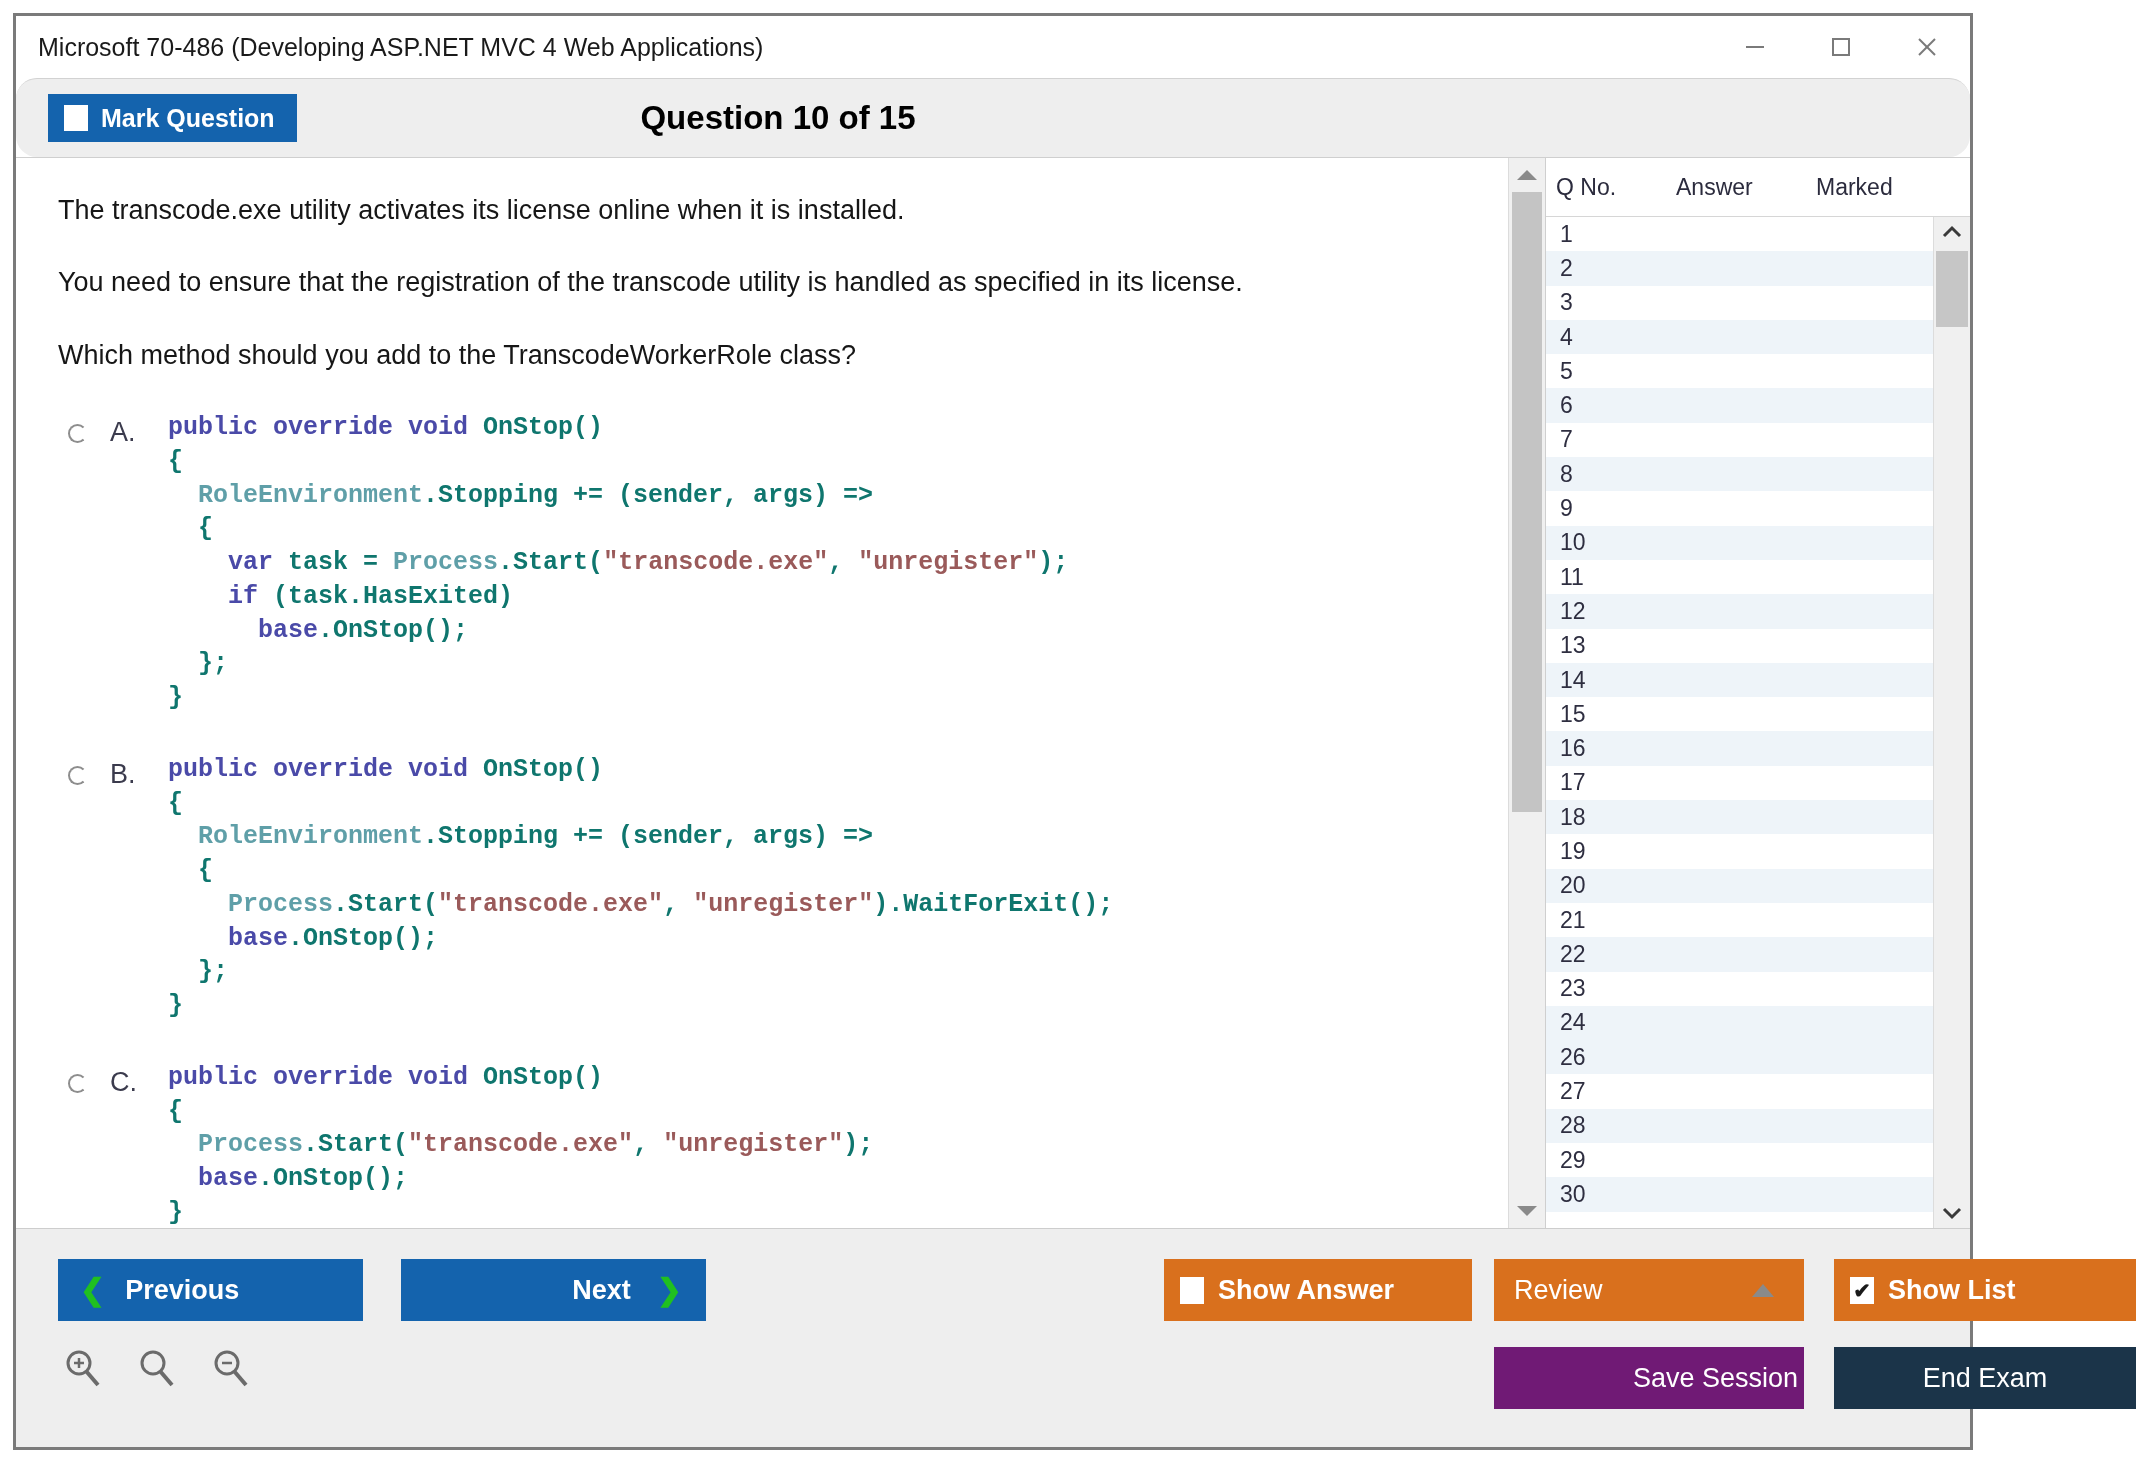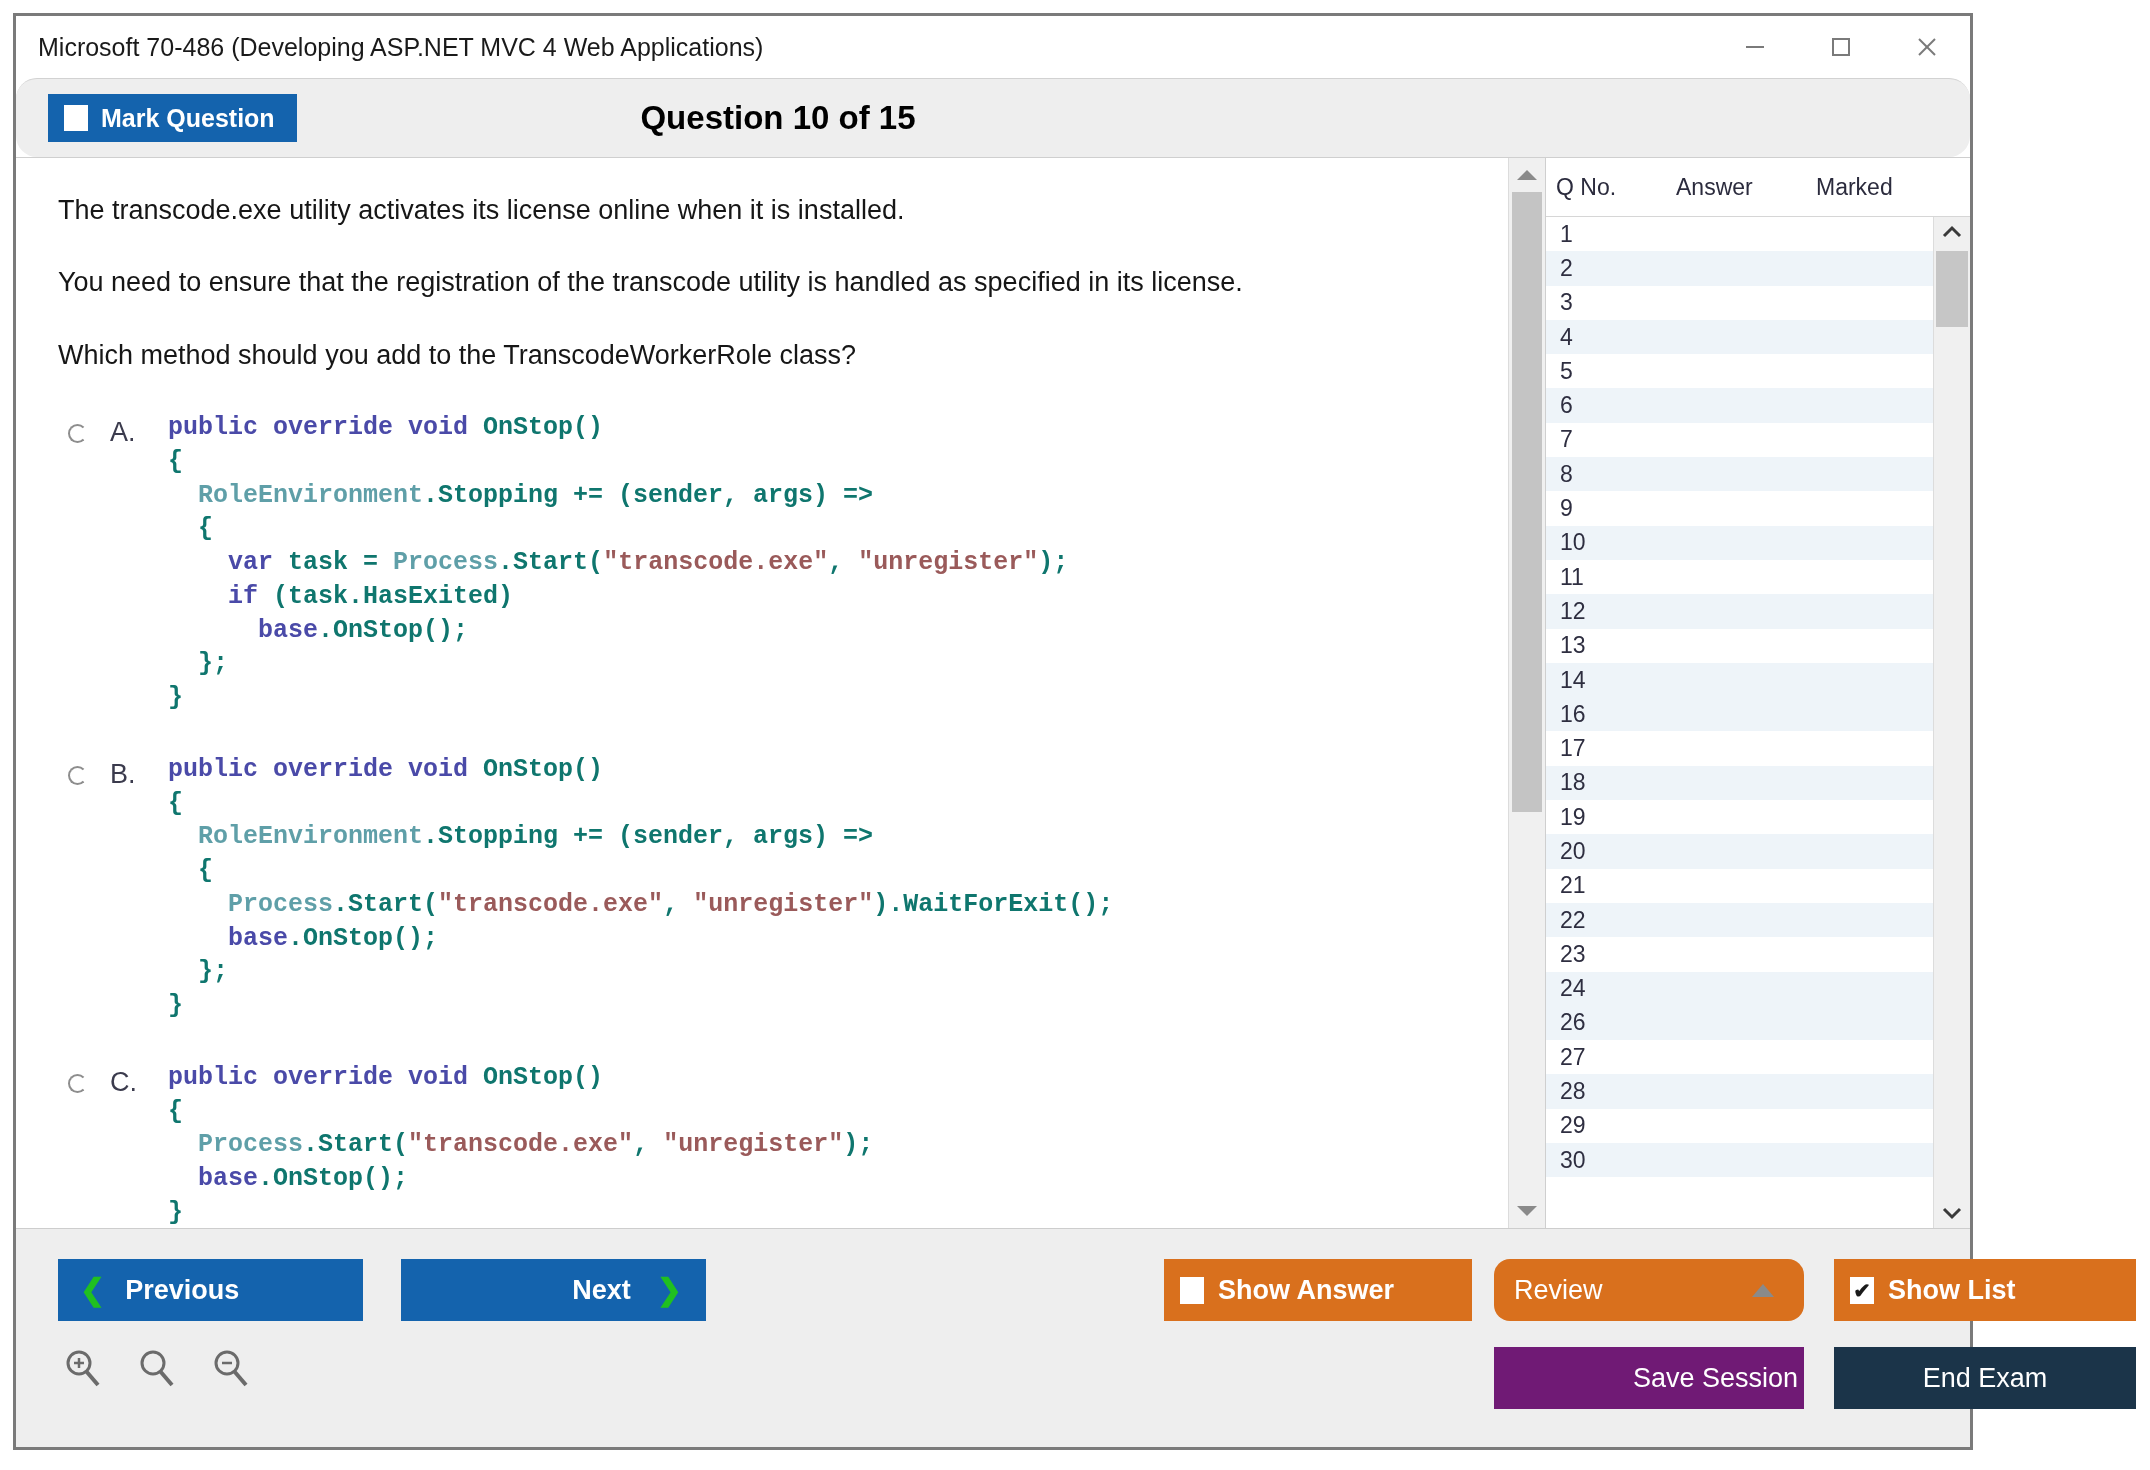--- a/index.html
+++ b/index.html
@@ -289,21 +289,20 @@
   }
   .sa-chk { width: 24px; height: 27px; background: #ffffff; flex: 0 0 24px; }
   .btn-review {
     left: 1478px; top: 30px;
     width: 310px; height: 62px;
     background: #d9701d;
     padding-left: 20px;
     font-weight: normal;
     justify-content: space-between;
     padding-right: 30px;
-    border-radius: 16px;
   }
   .tri-up {
     width: 0; height: 0;
     border-left: 11px solid transparent;
     border-right: 11px solid transparent;
     border-bottom: 13px solid #8a8a8a;
   }
   .btn-showlist {
     left: 1818px; top: 30px;
     width: 302px; height: 62px;
@@ -509,20 +508,25 @@
               <span class="c-ans"></span>
               <span class="c-mk"></span>
             </div>
             <div class="row">
               <span class="c-no">13</span>
               <span class="c-ans"></span>
               <span class="c-mk"></span>
             </div>
             <div class="row alt">
               <span class="c-no">14</span>
+              <span class="c-ans"></span>
+              <span class="c-mk"></span>
+            </div>
+            <div class="row">
+              <span class="c-no">15</span>
               <span class="c-ans"></span>
               <span class="c-mk"></span>
             </div>
             <div class="row alt">
               <span class="c-no">16</span>
               <span class="c-ans"></span>
               <span class="c-mk"></span>
             </div>
             <div class="row">
               <span class="c-no">17</span>

